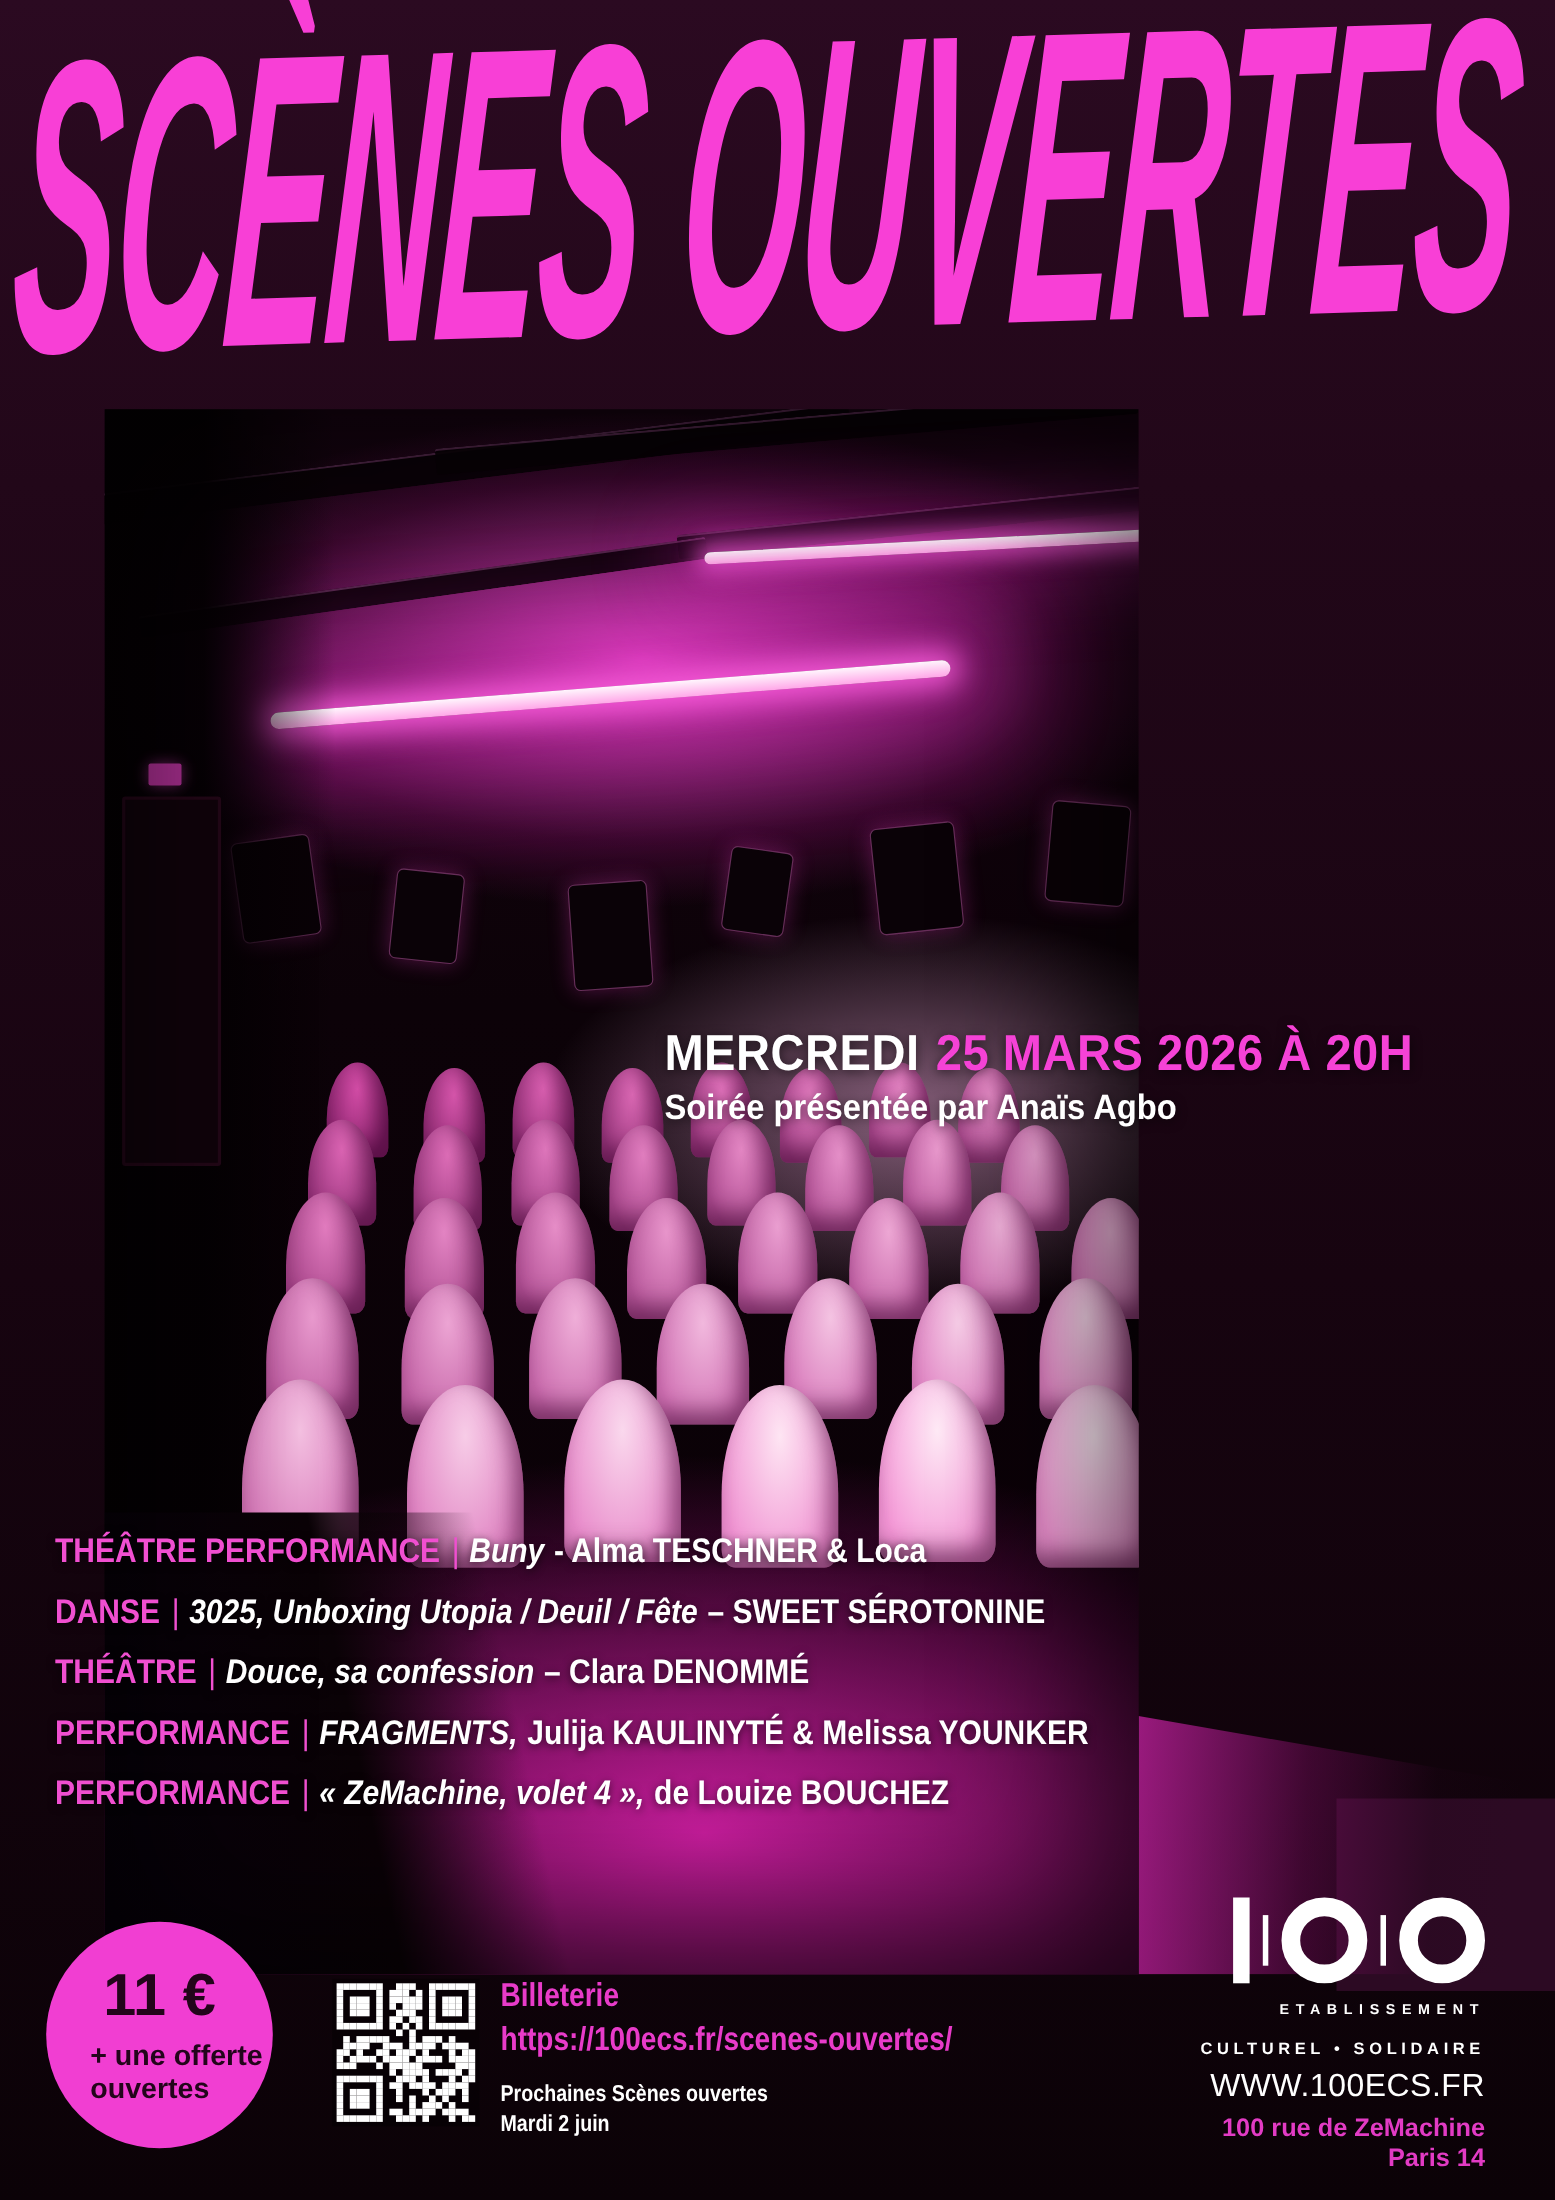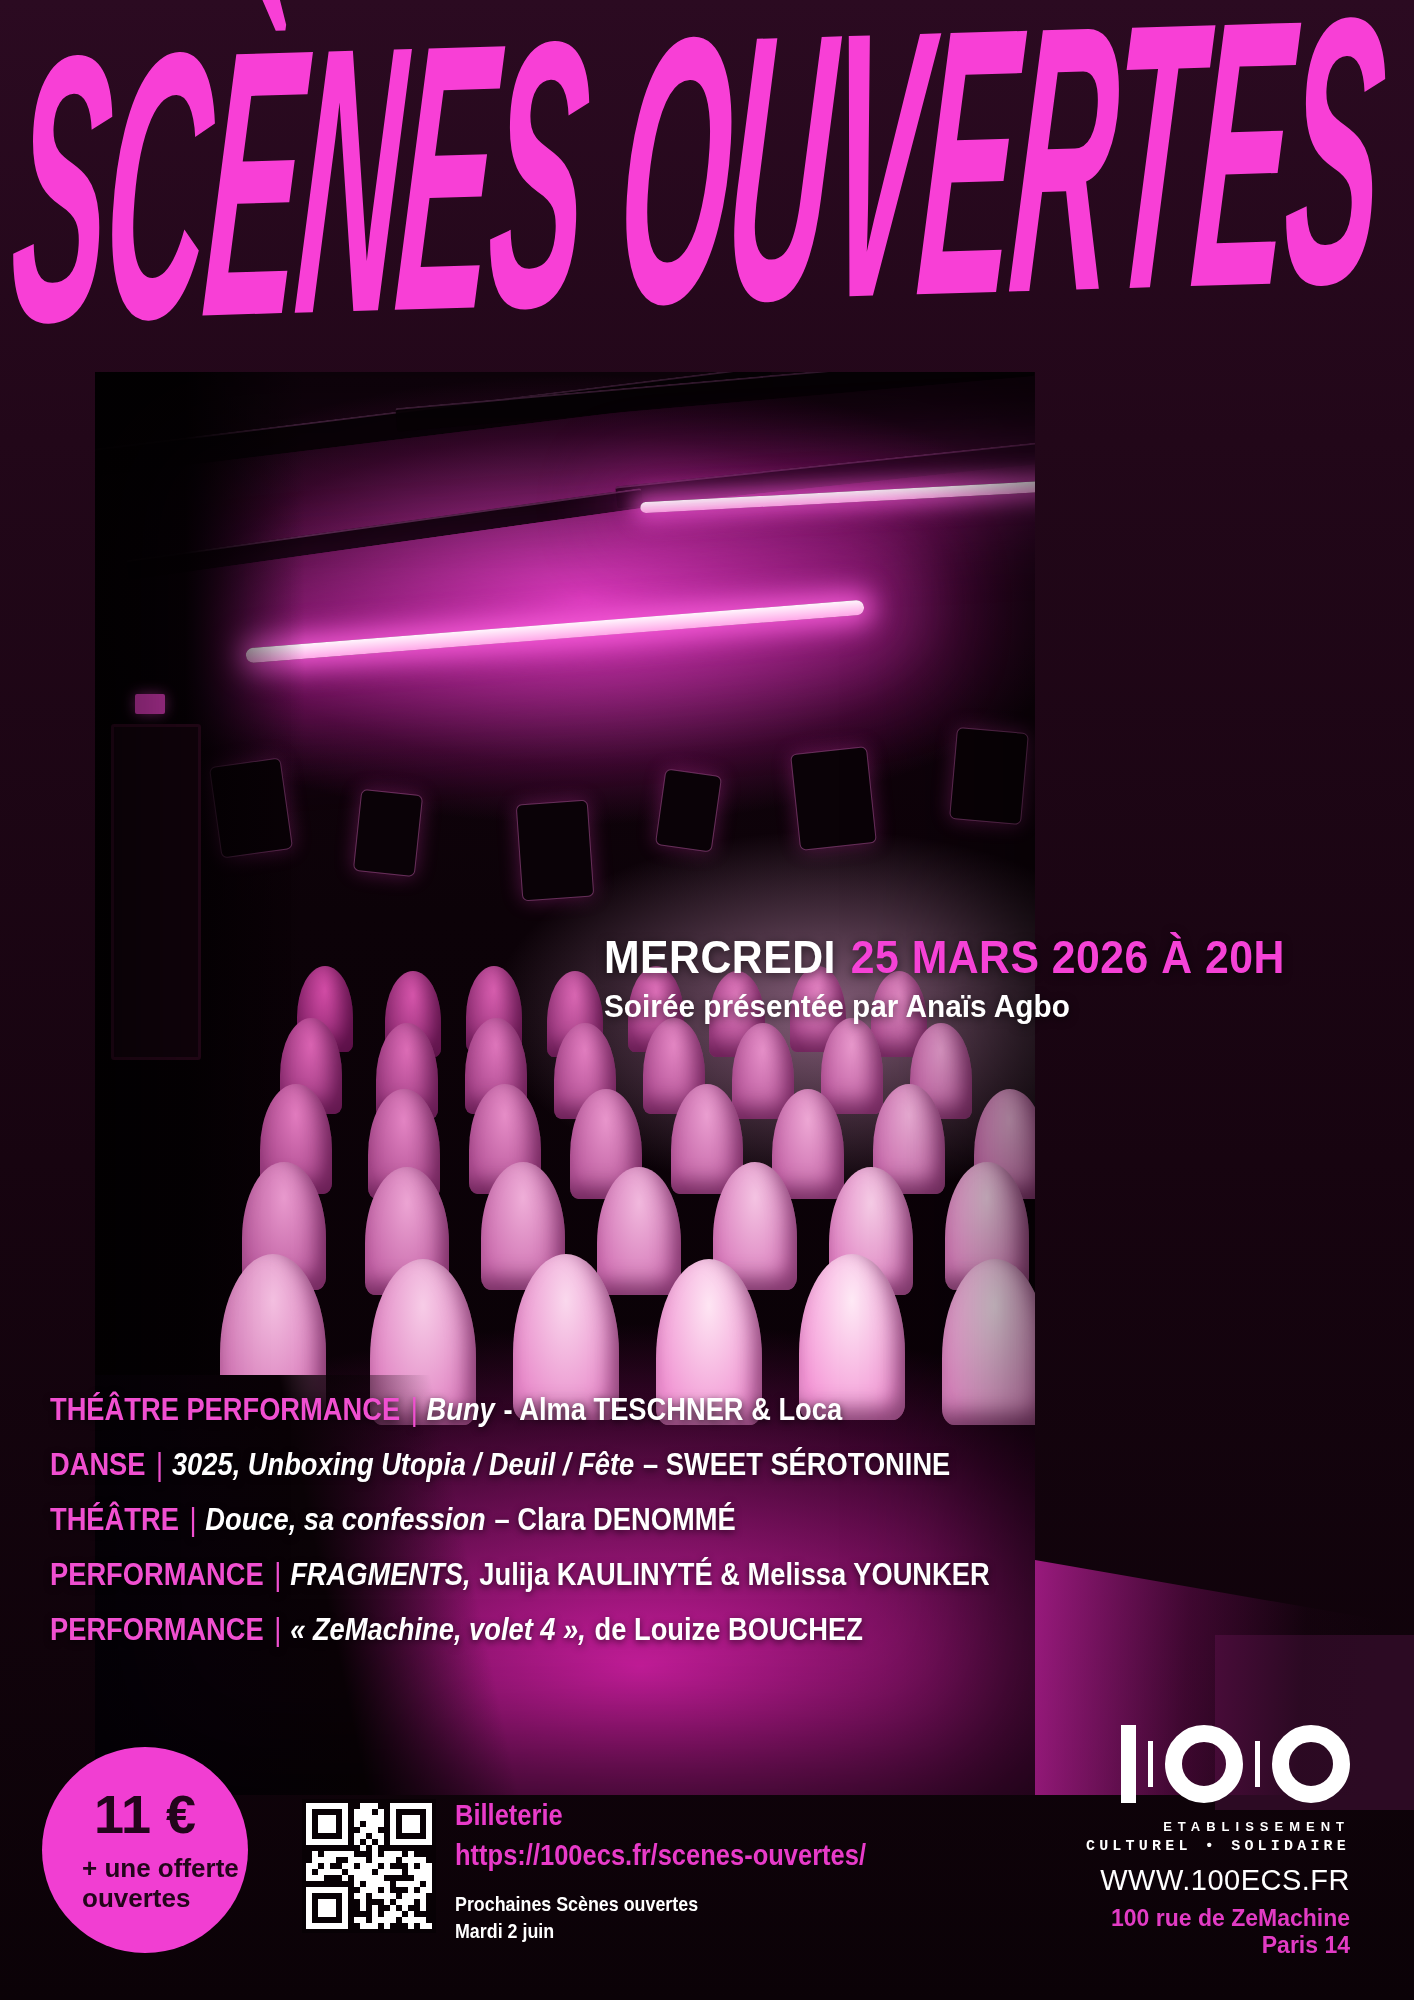--- a/index.html
+++ b/index.html
@@ -83,21 +83,21 @@
   .ticketing .url{font-size:30px;font-weight:bold;color:#e83bc9;margin-top:6px;}
   .ticketing .up1{font-size:21px;font-weight:bold;color:#fff;margin-top:20px;}
   .ticketing .up2{font-size:21px;font-weight:bold;color:#fff;margin-top:3px;}
 
   .venue{right:64px;top:1725px;width:300px;z-index:6;text-align:right;color:#fff;}
   .logo-row{display:flex;justify-content:flex-end;align-items:center;gap:12px;height:78px;}
   .logo-bar{width:15px;height:78px;background:#fff;}
   .logo-tick{width:5px;height:46px;background:#fff;}
   .logo-ring{width:78px;height:78px;border:17px solid #fff;border-radius:50%;box-sizing:border-box;}
   .org1{font-size:13px;font-weight:bold;letter-spacing:6px;margin-top:16px;}
-  .org2{font-size:15px;font-weight:bold;letter-spacing:4.2px;margin-top:4px;font-family:Liberation Mono, monospace;}
+  .org2{font-size:15px;font-weight:bold;letter-spacing:4.2px;margin-top:20px;}
   .website{font-size:29px;font-weight:normal;letter-spacing:.5px;margin-top:9px;}
   .addr{font-size:23px;font-weight:bold;color:#e23bc4;}
   .addr.a1{margin-top:8px;}
 </style>
 </head>
 <body>
 
 <div class="poster">
 
   <div class="abs photo">

